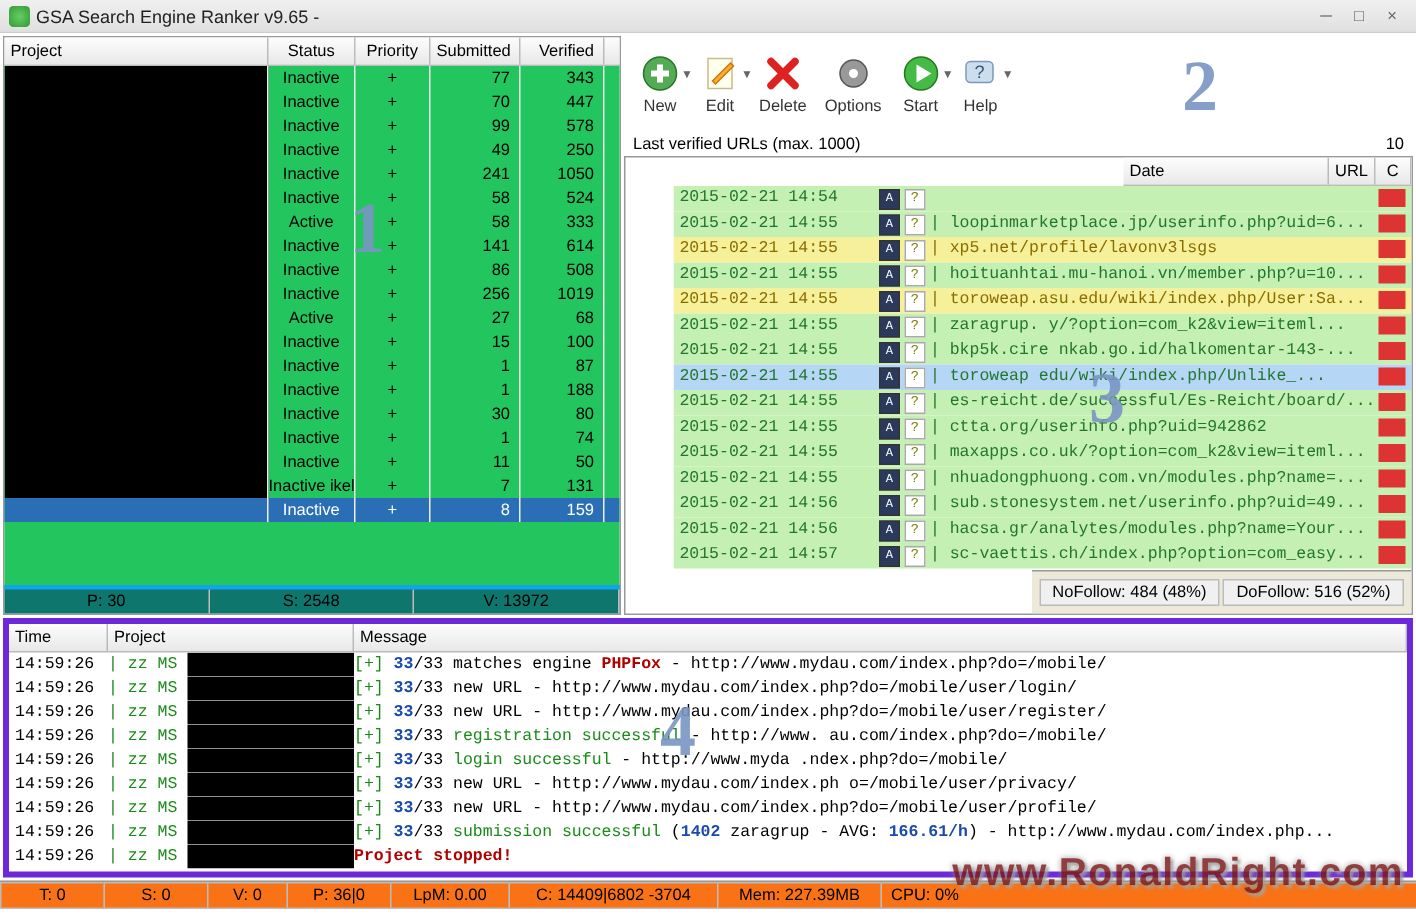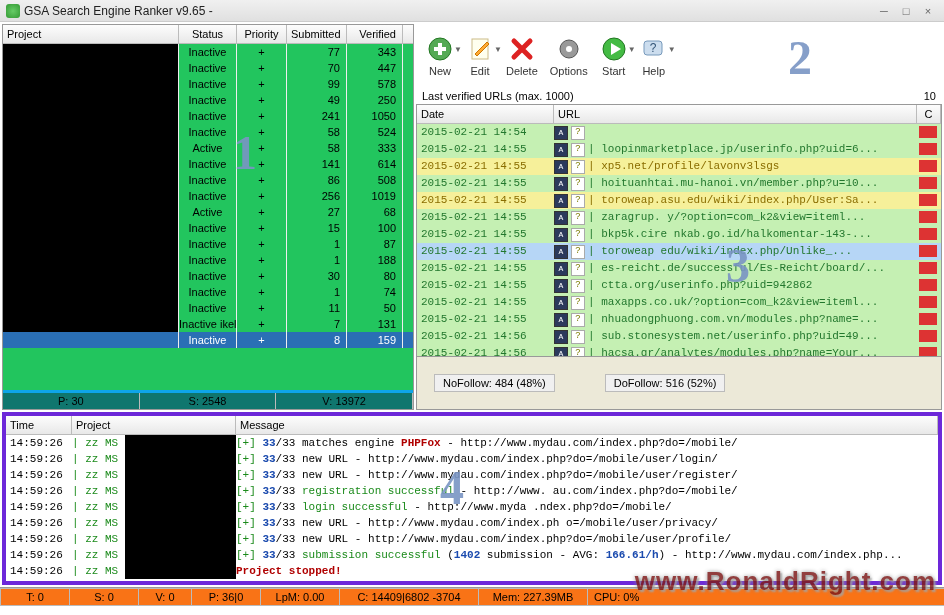--- a/index.html
+++ b/index.html
@@ -29,40 +29,40 @@
 
 .right-panel { flex: 1; margin: 2px 2px 2px 0; display: flex; flex-direction: column; position: relative; }
 .toolbar { height: 64px; display: flex; gap: 12px; padding: 6px 10px; align-items: center; }
 .tbtn { display: flex; flex-direction: column; align-items: center; cursor: pointer; gap: 2px; position: relative; }
 .tbtn .tico { width: 28px; height: 28px; display: flex; align-items: center; justify-content: center; }
 .tbtn .tlbl { font-size: 11px; color: #333; }
 .tbtn .arr { position: absolute; right: -8px; top: 10px; font-size: 8px; color: #666; }
 svg { display: block; }
 
 .url-title { padding: 2px 6px; font-size: 11px; display: flex; justify-content: space-between; }
-.url-grid { flex: 1; border: 1px solid #999; display: flex; flex-direction: column; overflow: hidden; }
+.url-grid { flex: 1; border: 1px solid #999; display: flex; flex-direction: column; overflow: hidden; align-items: flex-end; }
 .uhdr { display: flex; background: linear-gradient(#fdfdfd,#e8e8e8); border-bottom: 1px solid #bbb; }
 .uhdr div { border-right: 1px solid #bbb; padding: 3px 4px; }
 .u-date { width: 137px; }
 .u-url { flex: 1; }
 .u-c { width: 24px; text-align: center; }
 .ubody { flex: 1; overflow: hidden; }
 .urow { display: flex; height: 17px; line-height: 17px; font-family: 'Courier New', monospace; font-size: 11px; background: #c5f0b3; }
 .urow.yellow { background: #f6f09a; }
 .urow.sel { background: #b6d6f6; }
 .urow .u-date { color: #22772d; padding-left: 4px; }
 .urow.yellow .u-date { color: #8a6d00; }
 .urow .u-url { display: flex; align-items: center; gap: 3px; overflow: hidden; }
 .urow .u-url .txt { color: #22772d; white-space: nowrap; overflow: hidden; }
 .urow.yellow .u-url .txt { color: #8a6d00; }
 .mini { width: 14px; height: 14px; background: #555; border: 1px solid #333; display: inline-block; }
 .mini.av { background: #2b3a5c; color: #fff; font-size: 8px; display: flex; align-items: center; justify-content: center; }
 .mini.q { background: #fff; color: #7a7a00; font-size: 9px; display: flex; align-items: center; justify-content: center; border-color: #aaa; }
 .flag { width: 18px; height: 12px; background: #d33; margin-top: 2px; margin-left: 2px; }
-.follow-bar { display: flex; border-top: 1px solid #999; background: #ece9d8; padding: 16px; gap: 48px; }
+.follow-bar { display: flex; border-top: 1px solid #999; background: #ece9d8; padding: 4px; }
 .follow-bar div { border: 1px solid #bbb; padding: 2px 8px; margin: 1px; background: #f0f0f0; }
 
 .log-panel { height: 173px; border: 4px solid #6d28d9; margin: 0 2px 2px 2px; display: flex; flex-direction: column; }
 .lhdr { display: flex; background: linear-gradient(#fdfdfd,#e8e8e8); border-bottom: 1px solid #bbb; }
 .lhdr div { border-right: 1px solid #bbb; padding: 3px 4px; }
 .l-time { width: 66px; }
 .l-proj { width: 164px; }
 .l-msg { flex: 1; }
 .lbody { flex: 1; overflow: hidden; font-family: 'Courier New', monospace; font-size: 11px; }
 .lrow { display: flex; height: 16px; line-height: 16px; }
@@ -552,21 +552,21 @@
           <span class="blk"></span>
         </div>
         <div class="l-msg"><span class="green">[+] </span><span class="blue">33</span><span class="">/33 new URL - http://www.mydau.com/index.php?do=/mobile/user/profile/</span></div>
       </div>
       <div class="lrow">
         <div class="l-time">14:59:26</div>
         <div class="l-proj">
           <span>| zz MS&nbsp;</span>
           <span class="blk"></span>
         </div>
-        <div class="l-msg"><span class="green">[+] </span><span class="blue">33</span><span class="">/33 </span><span class="green">submission successful</span><span class=""> (</span><span class="blue">1402</span><span class=""> submission - AVG: </span><span class="blue">166.61/h</span><span class="">) - http://www.mydau.com/index.php...</span></div>
+        <div class="l-msg"><span class="green">[+] </span><span class="blue">33</span><span class="">/33 </span><span class="green">submission successful</span><span class=""> (</span><span class="blue">1402</span><span class=""> zaragrup - AVG: </span><span class="blue">166.61/h</span><span class="">) - http://www.mydau.com/index.php...</span></div>
       </div>
       <div class="lrow">
         <div class="l-time">14:59:26</div>
         <div class="l-proj">
           <span>| zz MS&nbsp;</span>
           <span class="blk"></span>
         </div>
         <div class="l-msg"><span class="red">Project stopped!</span></div>
       </div>
     </div>

